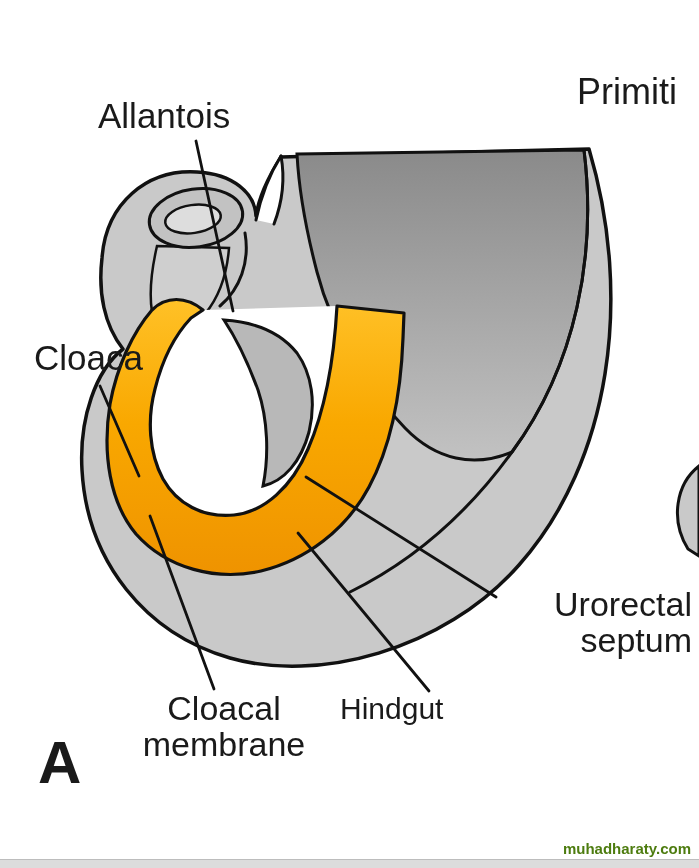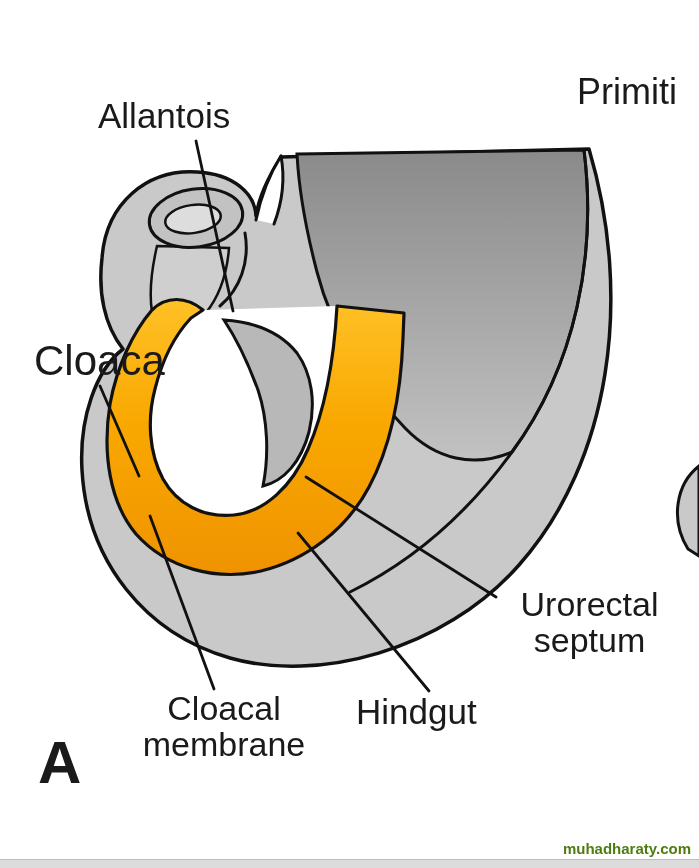--- a/index.html
+++ b/index.html
@@ -12,23 +12,23 @@
   }
   svg{position:absolute;left:0;top:0;}
   .lbl{
     position:absolute;
     color:#1a1a1a;
     font-family:"Liberation Sans", sans-serif;
     line-height:1.06;
   }
   .lbl-allantois{left:98px;top:97px;font-size:35px;white-space:nowrap;}
   .lbl-primitive{left:577px;top:73px;font-size:36px;white-space:nowrap;text-align:center;}
-  .lbl-cloaca{left:34px;top:339px;font-size:42px;white-space:nowrap;}
-  .lbl-urorectal{left:487px;top:586px;width:205px;text-align:center;font-size:34px;}
-  .lbl-hindgut{left:356px;top:693px;font-size:35px;white-space:nowrap;}
+  .lbl-cloaca{left:34px;top:339px;font-size:35px;white-space:nowrap;}
+  .lbl-urorectal{left:487px;top:586px;width:205px;text-align:right;font-size:34px;}
+  .lbl-hindgut{left:340px;top:693px;font-size:30px;white-space:nowrap;}
   .lbl-cloacal-membrane{left:108px;top:690px;width:232px;text-align:center;font-size:34px;}
   .panel-letter{left:38px;top:731px;font-size:60px;font-weight:bold;}
   .watermark{
     position:absolute;right:8px;top:840px;
     font-size:15px;font-weight:bold;color:#4d7c0f;
     font-family:"Liberation Sans", sans-serif;
   }
   .bottom-strip{
     position:absolute;left:0;right:0;bottom:0;height:8px;
     background:#dcdcdc;border-top:1px solid #bdbdbd;

